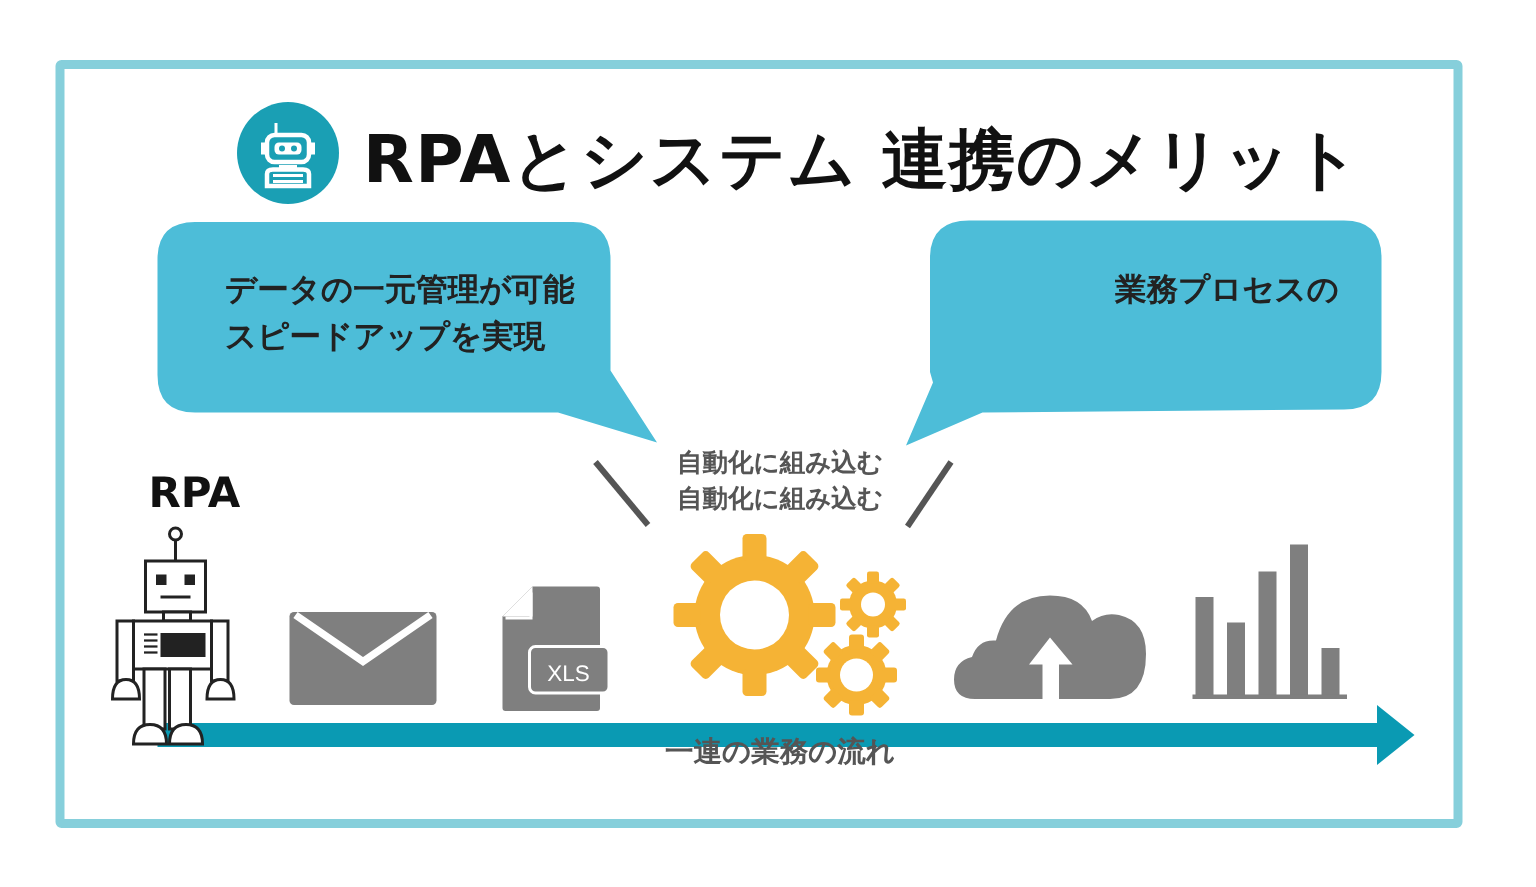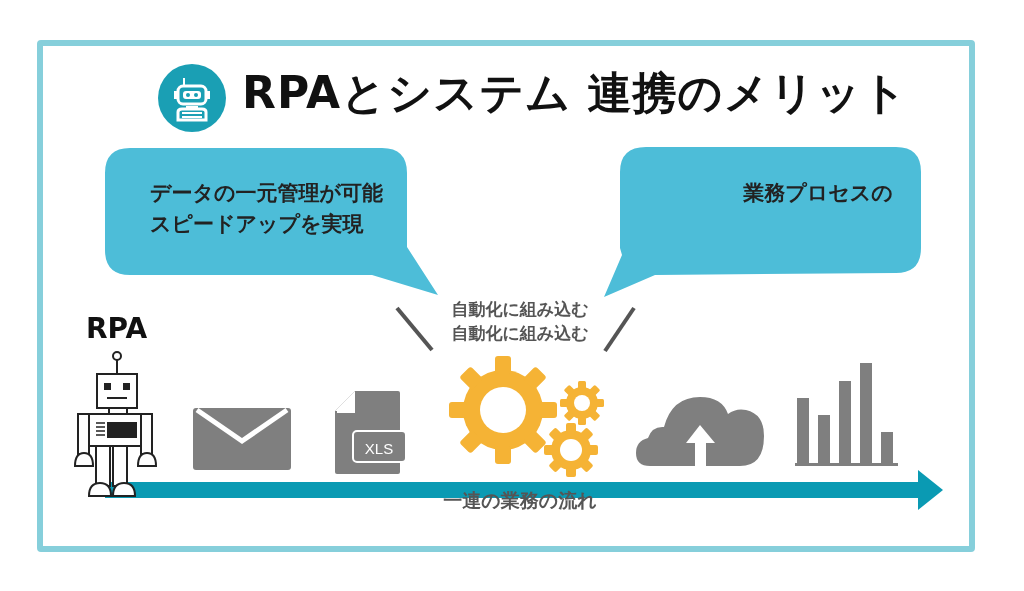--- a/index.html
+++ b/index.html
@@ -1,30 +1,30 @@
 <!DOCTYPE html>
 <html><head>
 <meta charset="utf-8">
 <style>
   html, body { margin: 0; padding: 0; background: #ffffff; }
   body { width: 1024px; height: 591px; position: relative; overflow: hidden;
          font-family: "DejaVu Sans", "Liberation Sans", sans-serif; }
   .frame { position: absolute; left: 37px; top: 40px; width: 938px; height: 512px;
            border: 6px solid #86cfdb; border-radius: 4px; box-sizing: border-box; }
-  .title-wrap { position: absolute; left: 158px; top: 64px; height: 72px; display: flex; align-items: flex-start; }
+  .title-wrap { position: absolute; left: 158px; top: 64px; height: 72px; display: flex; align-items: flex-end; }
   .title-icon { width: 68px; height: 68px; border-radius: 50%; background: #1a9fb4;
                 display: flex; align-items: center; justify-content: center; margin-right: 16px; }
   .title-text { font-size: 44px; font-weight: bold; color: #111; letter-spacing: 1px; white-space: nowrap; }
   .bubble { position: absolute; color: #222; font-weight: bold; font-size: 21px; line-height: 31px; }
   .bubble-text { position: absolute; white-space: nowrap; margin-left: 24px; }
   #bubble-left-text { left: 126px; top: 178px; }
   #bubble-right-text { left: 645px; top: 178px; width: 276px; text-align: center; left: 620px; padding-left: 36px; }
   .center-caption { position: absolute; left: 430px; top: 297px; width: 180px; text-align: center;
                     font-size: 17px; font-weight: bold; color: #555; line-height: 24px; }
-  .rpa-label { position: absolute; left: 86px; top: 312px; font-size: 28px; font-weight: bold; color: #111; }
+  .rpa-label { position: absolute; left: 99px; top: 312px; font-size: 28px; font-weight: bold; color: #111; }
   .flow-label { position: absolute; left: 380px; top: 488px; width: 280px; text-align: center;
                 font-size: 19px; font-weight: bold; color: #555; }
   svg.layer { position: absolute; left: 0; top: 0; }
 </style>
 </head>
 <body>
 
 <div class="frame"></div>
 
 <div class="title-wrap">

